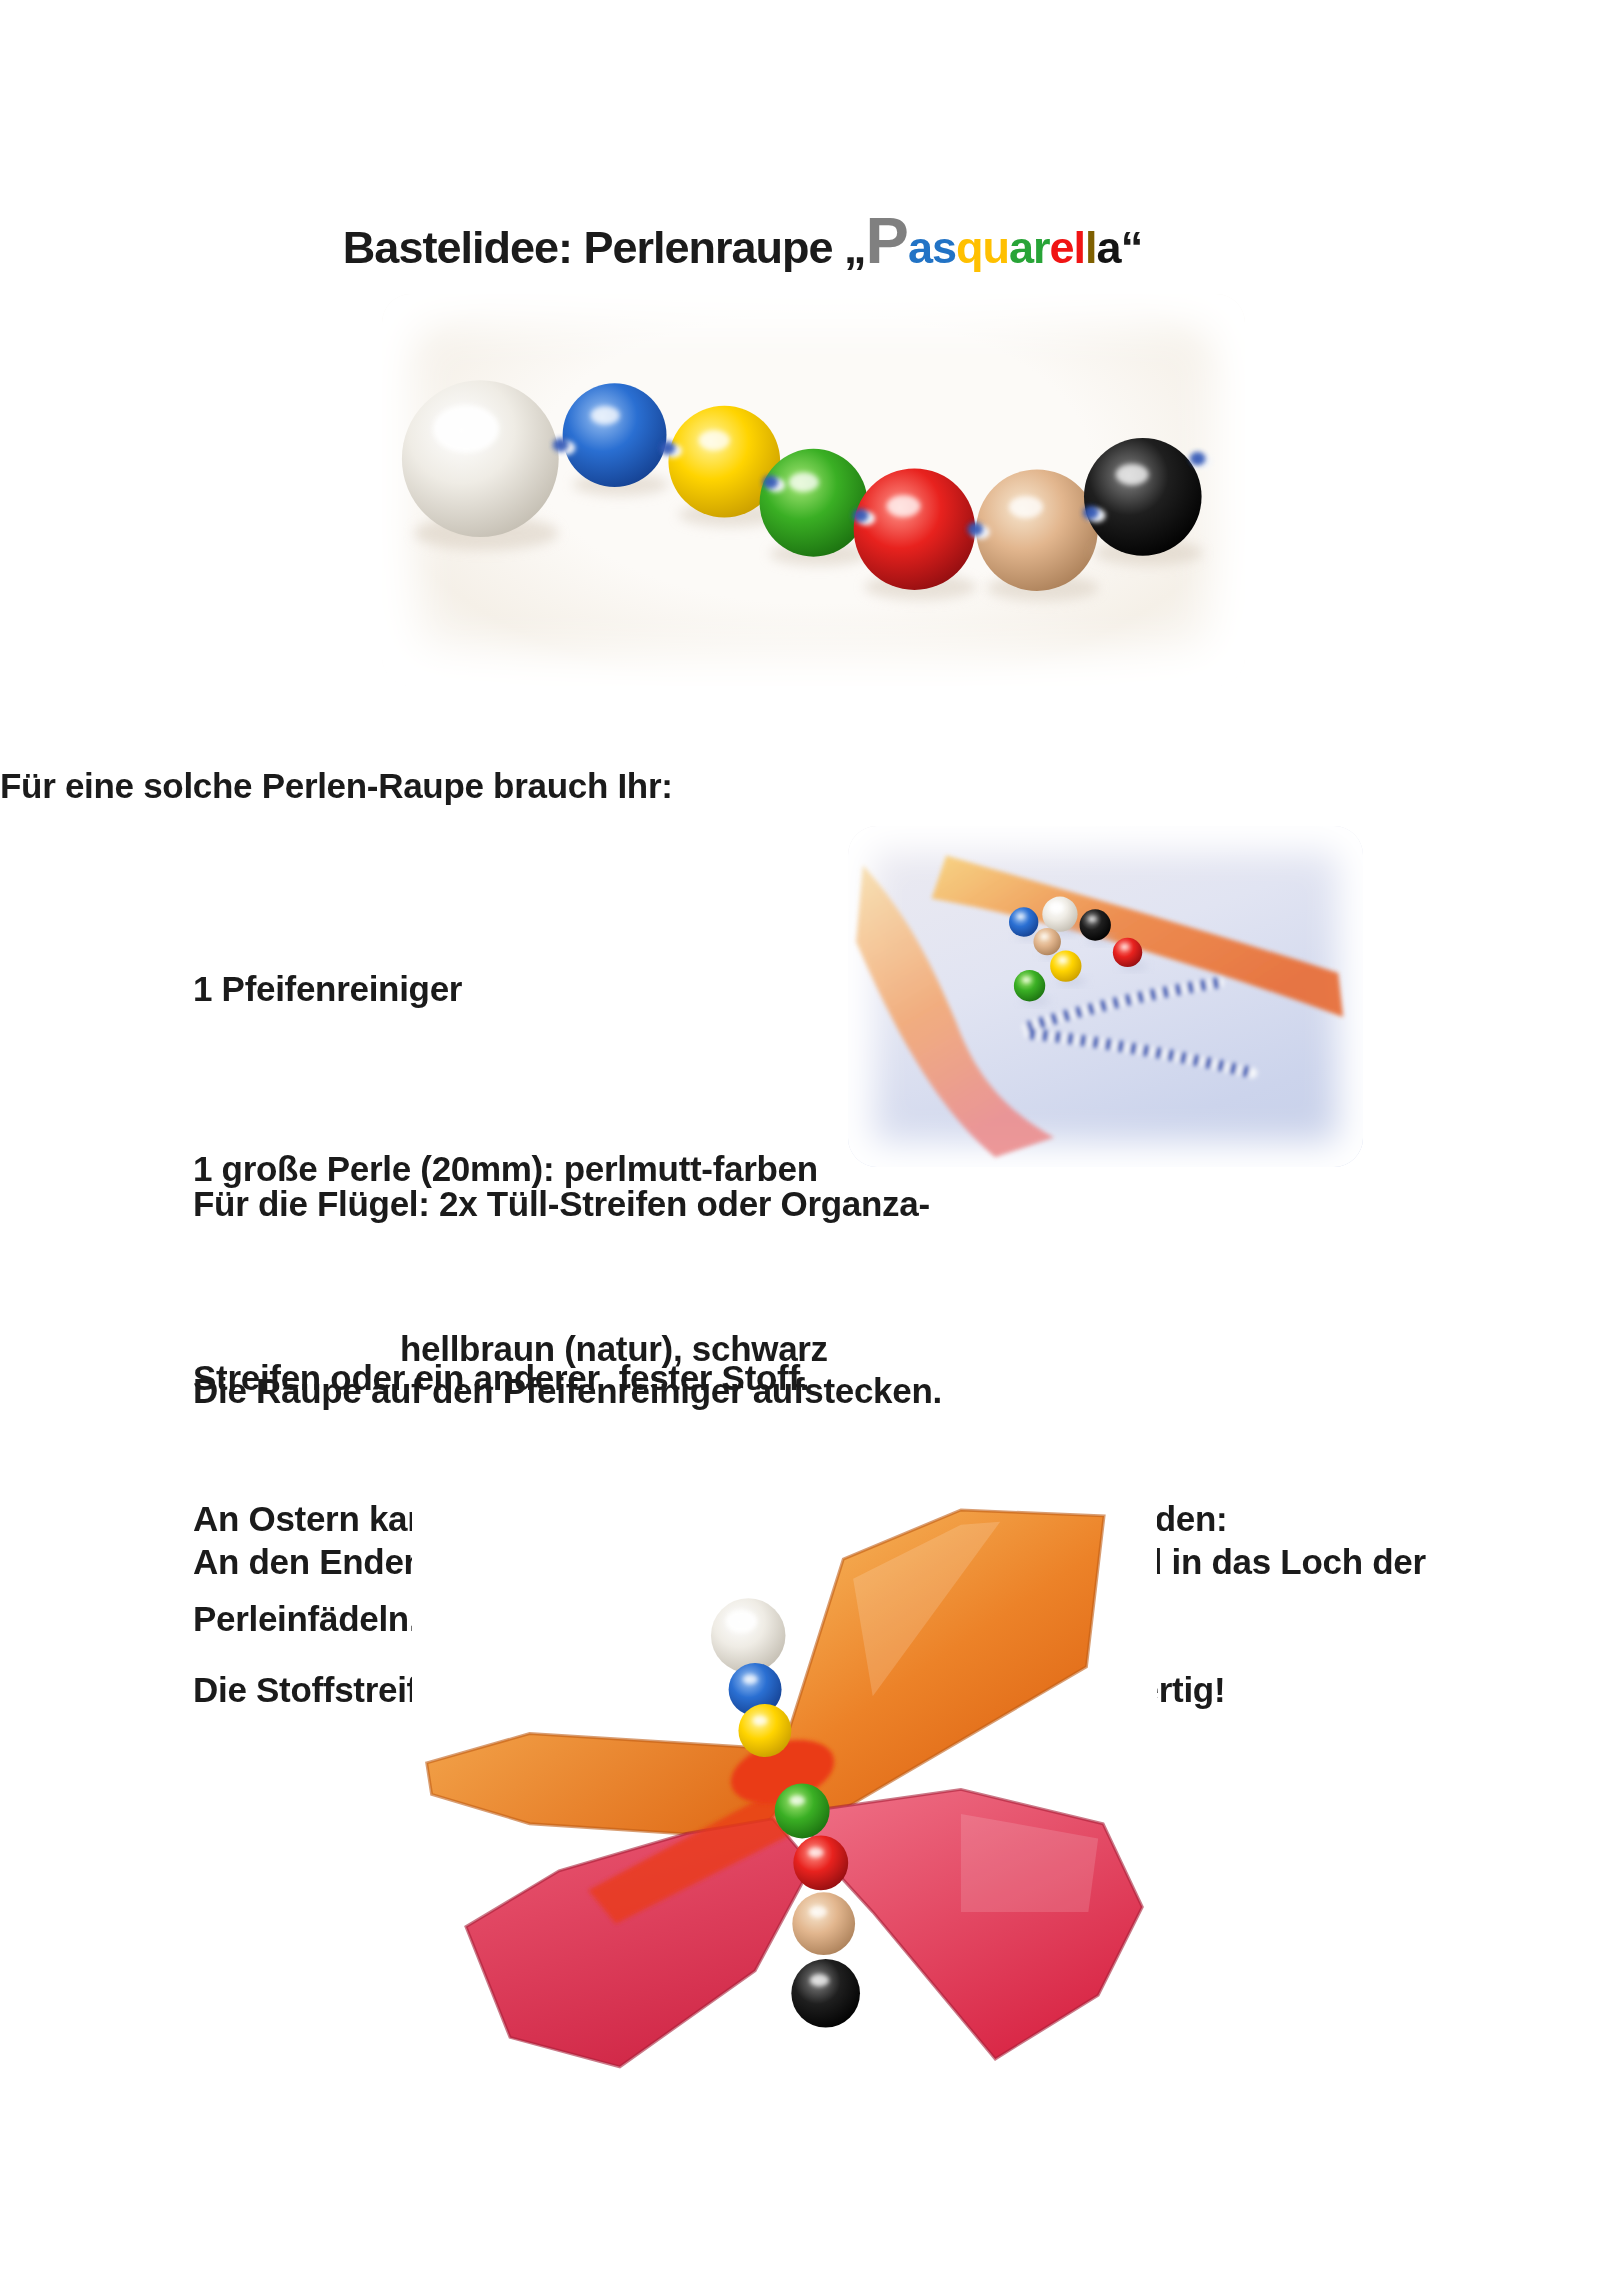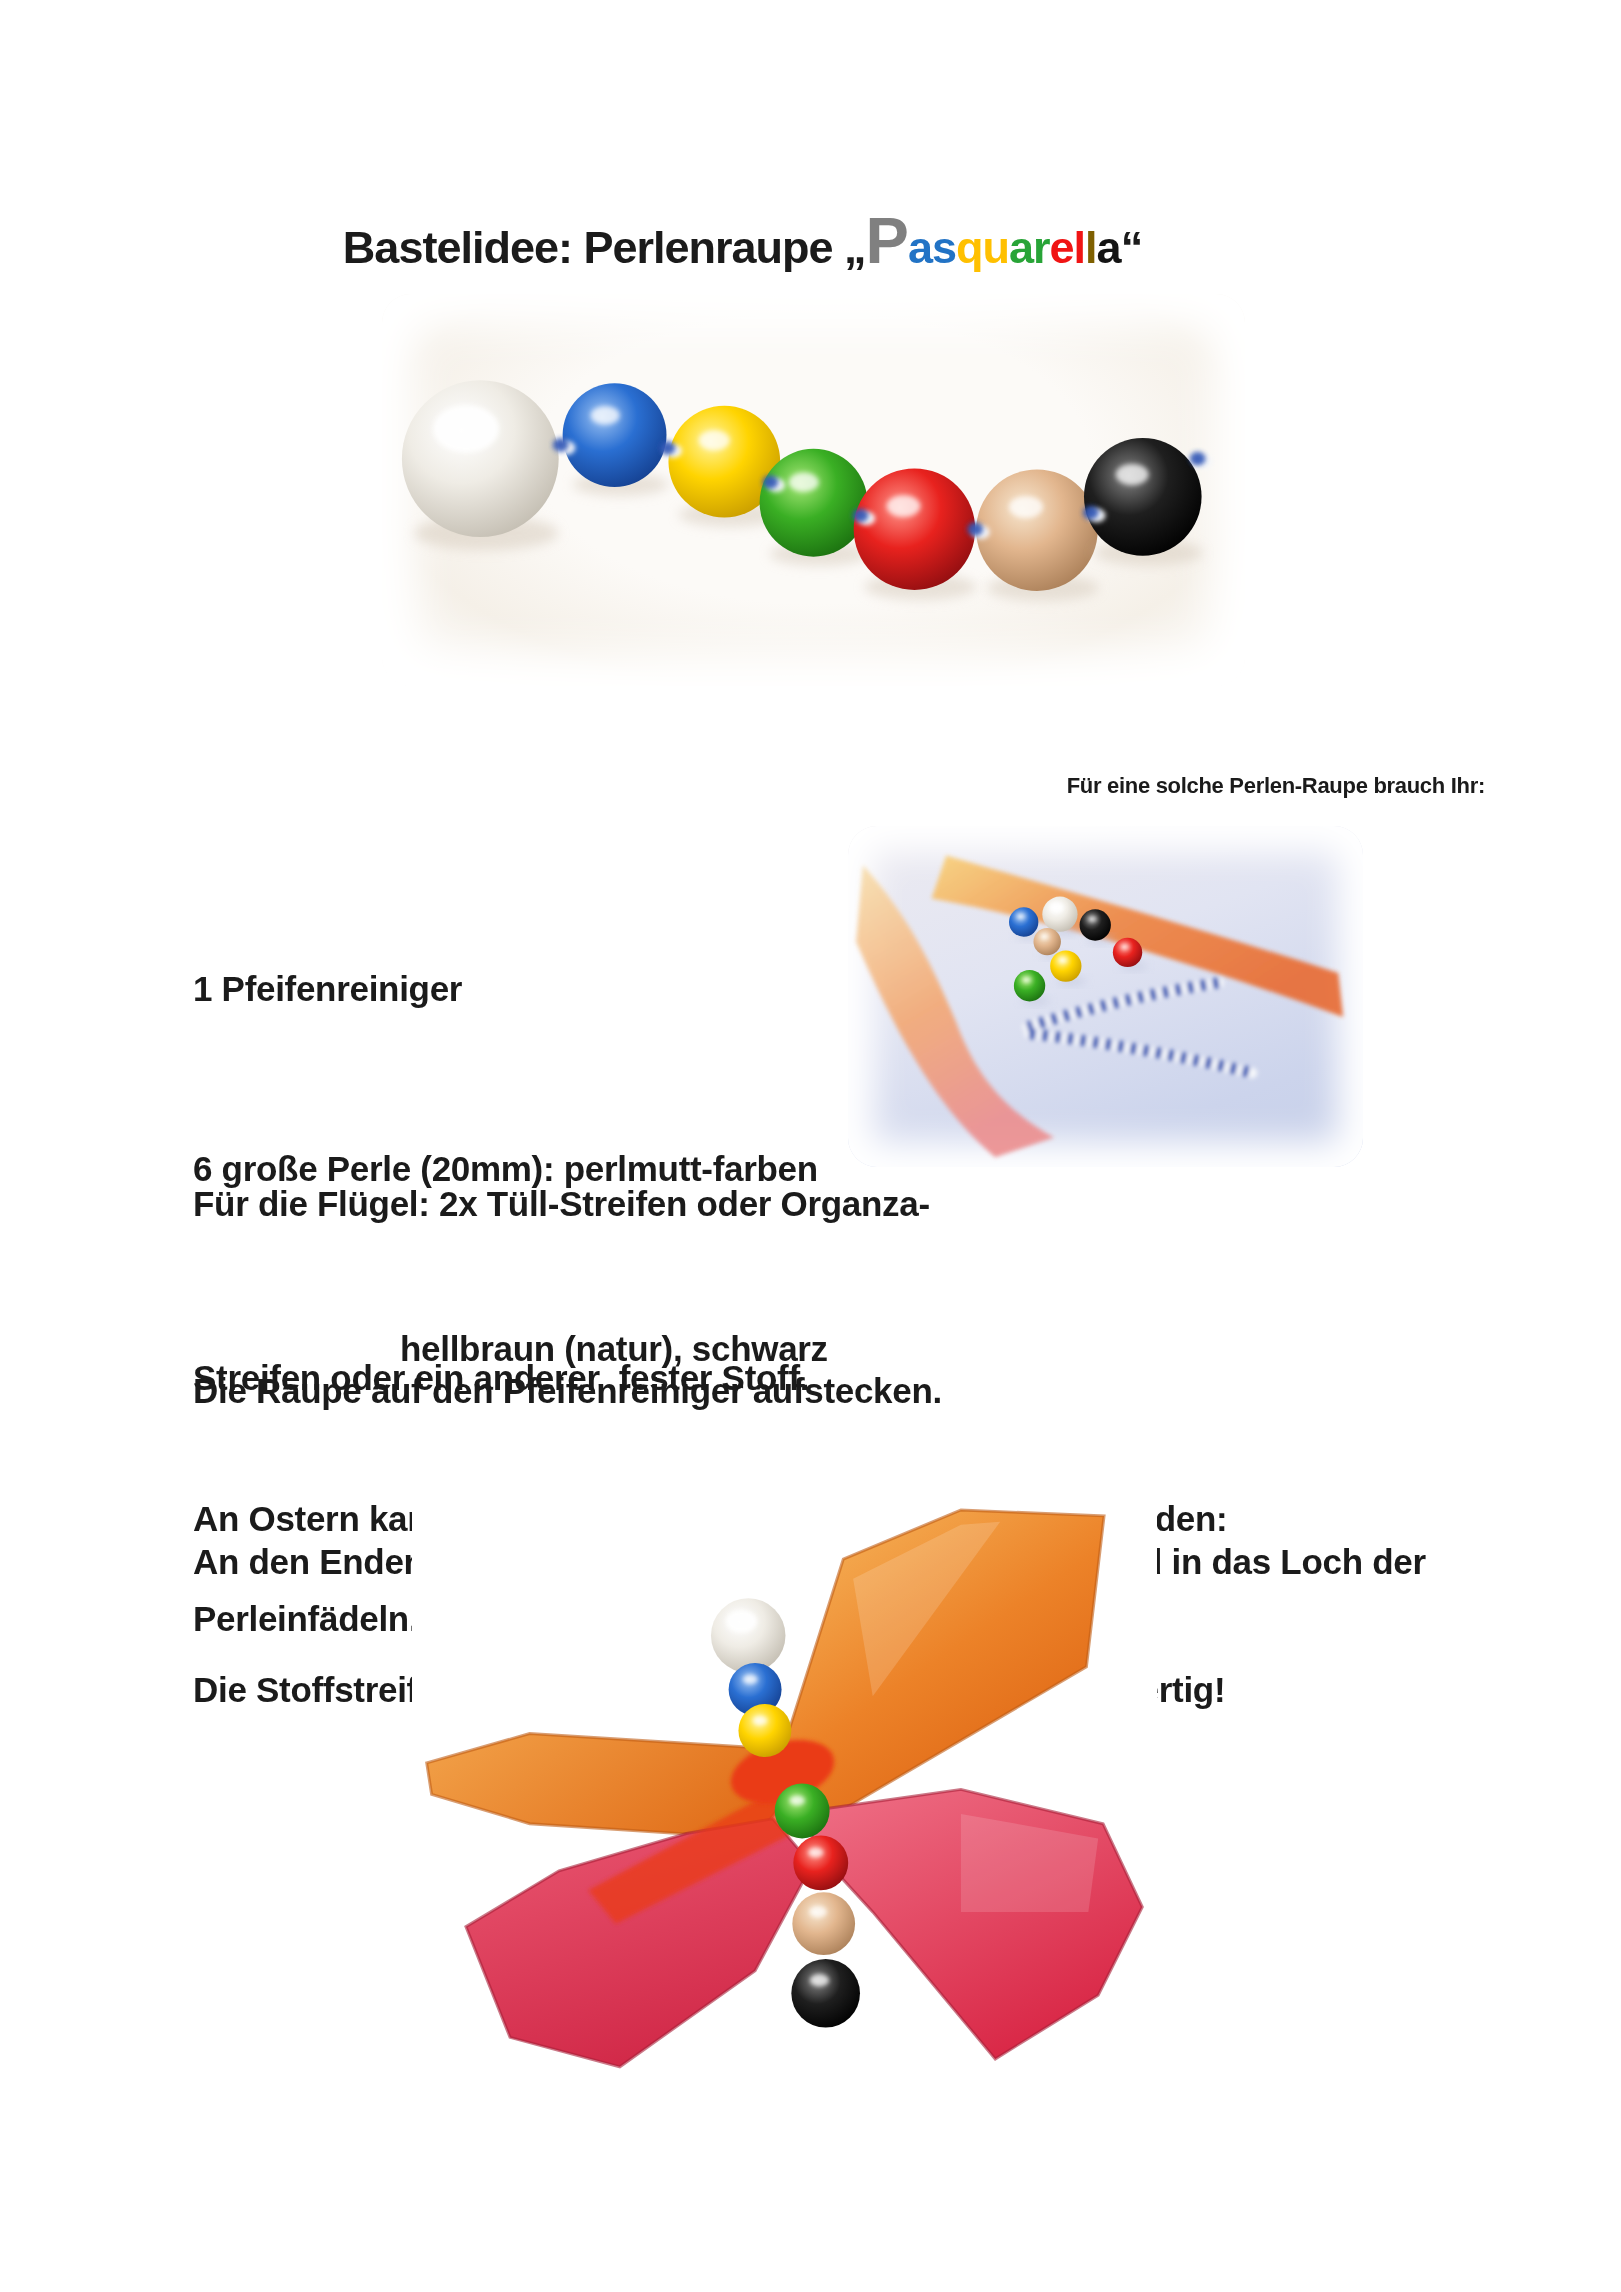--- a/index.html
+++ b/index.html
@@ -1,22 +1,22 @@
 <!DOCTYPE html>
 <html><head>
 <meta charset="utf-8">
 <style>
   html,body{margin:0;padding:0;background:#ffffff;}
   .page{position:relative;width:1485px;height:2293px;background:#ffffff;overflow:hidden;
         font-family:"Liberation Sans",sans-serif;font-weight:700;color:#1b1b1b;letter-spacing:-0.3px;}
   .title{position:absolute;left:0;top:196px;width:100%;margin:0;text-align:center;
          font-size:45px;line-height:90px;letter-spacing:-1px;color:#1b1b1b;}
   .title .big-letter{font-size:65px;}
-  .caption{position:absolute;left:0;top:771px;width:100%;margin:0;text-align:right;
-           font-size:22px;line-height:29px;white-space:pre-wrap;}
+  .caption{position:absolute;left:0;top:771px;width:100%;margin:0;text-align:left;
+           font-size:35px;line-height:29px;white-space:pre-wrap;}
   .textblock{position:absolute;font-size:35px;white-space:pre-wrap;}
   .textblock .line{white-space:pre-wrap;}
   #materials-text{left:193px;top:839px;line-height:60px;}
   #materials-text .indent{margin-left:207px;}
   #wings-note{left:193px;top:1059px;line-height:58px;}
   #step-attach{left:193px;top:1248px;line-height:57px;}
   #step-easter{left:193px;top:1376px;line-height:57px;}
   .photo{position:absolute;margin:0;}
   .photo svg{display:block;width:100%;height:100%;}
   #photo-caterpillar{left:382px;top:294px;width:863px;height:392px;border-radius:29px;
@@ -116,21 +116,21 @@
           <ellipse cx="838" cy="171" rx="9" ry="7" fill="#f4f6fa" filter="url(#c-blur2)"></ellipse>
           <ellipse cx="832" cy="168" rx="8" ry="7" fill="#2e55b5" opacity="0.9" filter="url(#c-blur2)"></ellipse>
         </g>
     </svg>
   </figure>
 
   <p class="caption">Für eine solche Perlen-Raupe brauch Ihr:</p>
 
   <div class="textblock" id="materials-text">
     <div class="line">1 Pfeifenreiniger</div>
-    <div class="line">6 große Perle (20mm): perlmutt-farben</div>
+    <div class="line">1 große Perle (20mm): perlmutt-farben</div>
     <div class="line indent">hellbraun (natur), schwarz</div>
   </div>
 
   <div class="textblock" id="wings-note">
     <div class="line">Für die Flügel: 2x Tüll-Streifen oder Organza-</div>
     <div class="line">Streifen oder ein anderer  fester Stoff.</div>
   </div>
 
   <figure class="photo" id="photo-materials">
     <svg viewBox="0 0 525 348">

